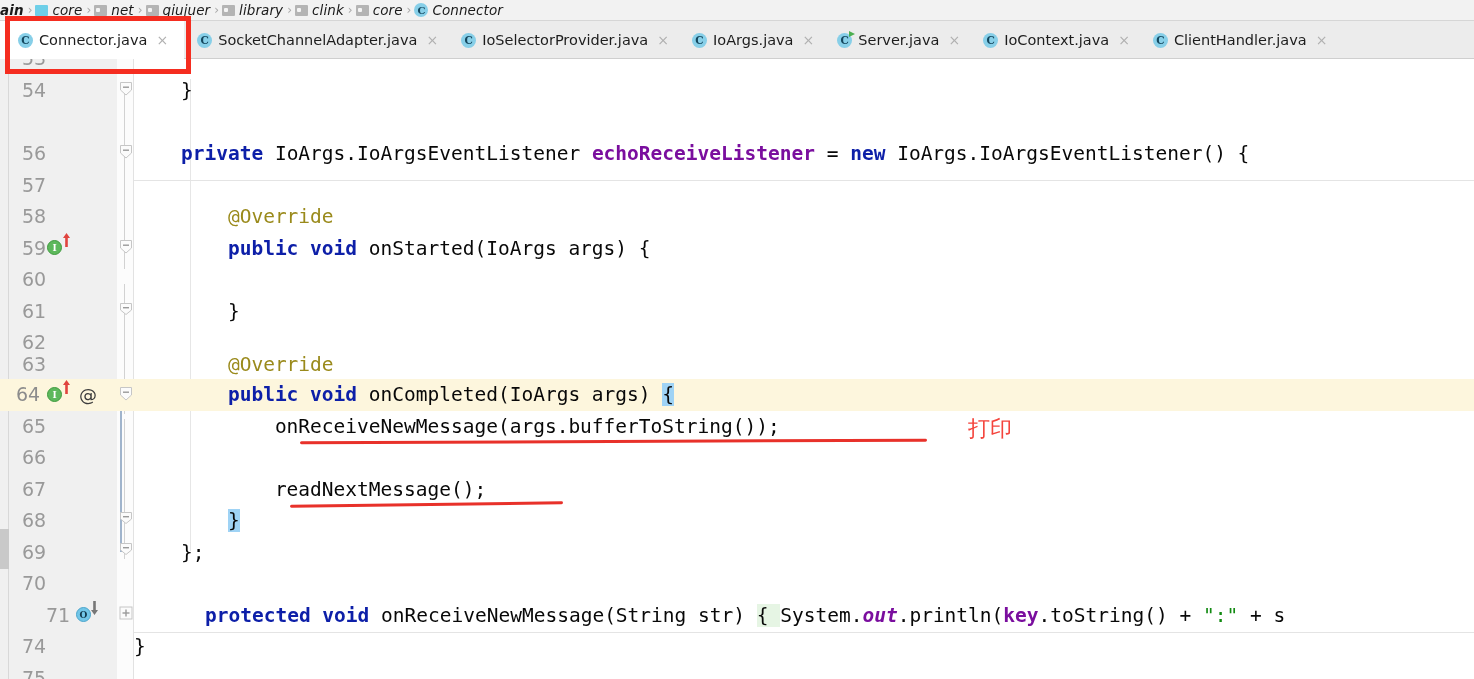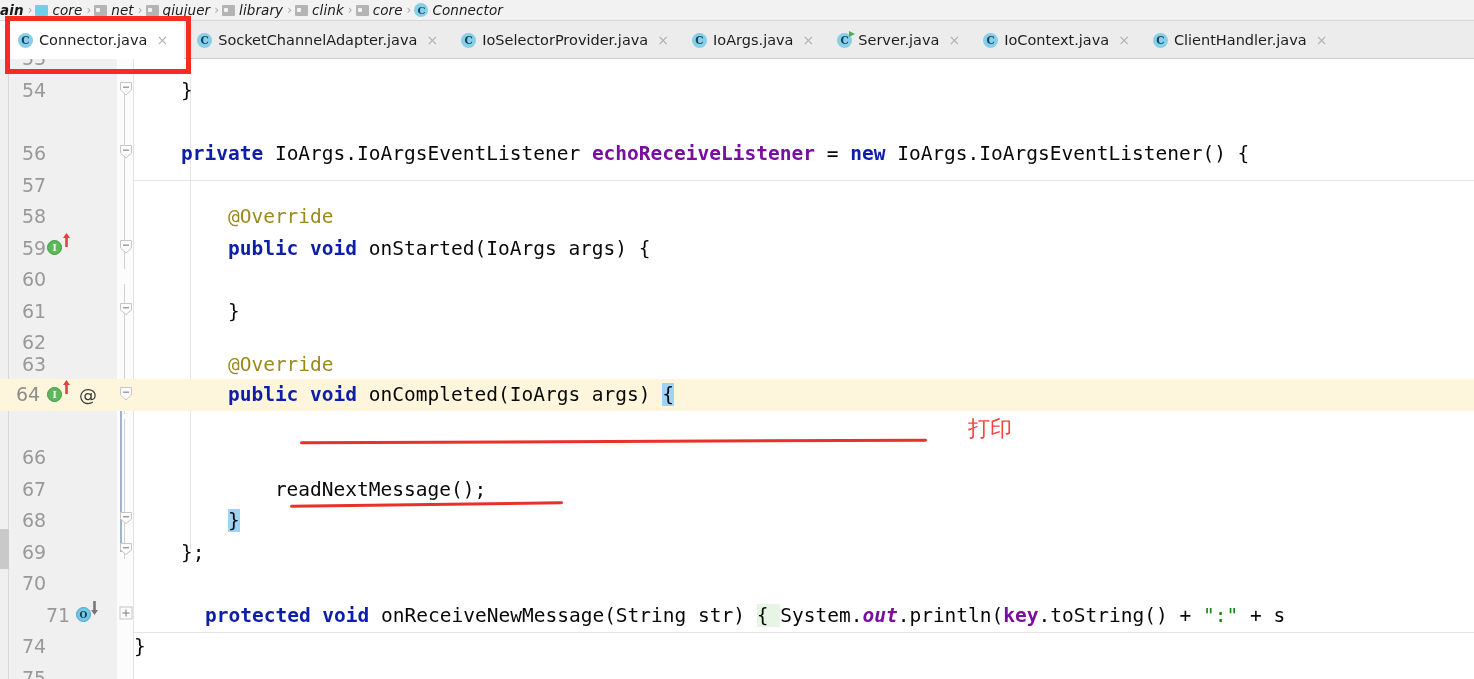--- a/index.html
+++ b/index.html
@@ -329,20 +329,24 @@
     <div class="row" style="top:289.5px;">
       <div class="ln">63</div>
       <div class="src"><span class="ann">        @Override</span></div>
     </div>
 
     <div class="row hl" style="top:320px;">
       <div class="ln">64</div>
       <div class="src"><span class="kw">        public void</span><span> onCompleted(IoArgs args) </span><span class="brace-hl">{</span></div>
     </div>
 
+    <div class="row" style="top:351.5px;">
+      <div class="ln">65</div>
+      <div class="src">            onReceiveNewMessage(args.bufferToString());</div>
+    </div>
 
     <div class="row" style="top:383px;">
       <div class="ln">66</div>
     </div>
 
     <div class="row" style="top:414.5px;">
       <div class="ln">67</div>
       <div class="src">            readNextMessage();</div>
     </div>
 

